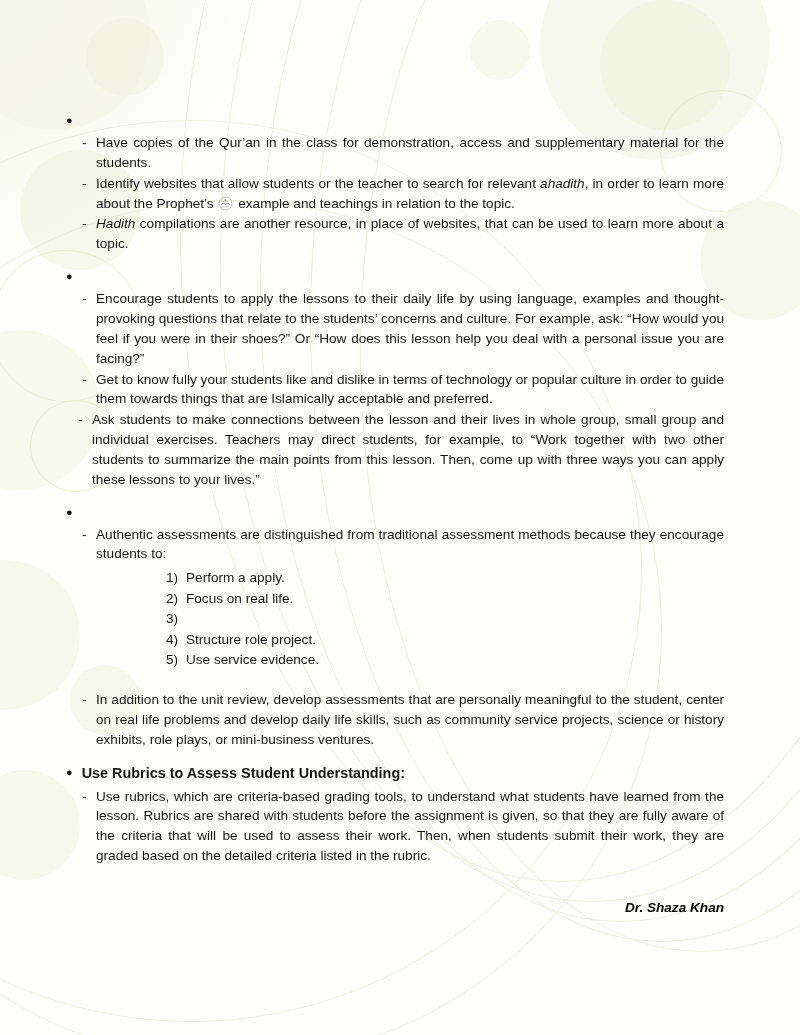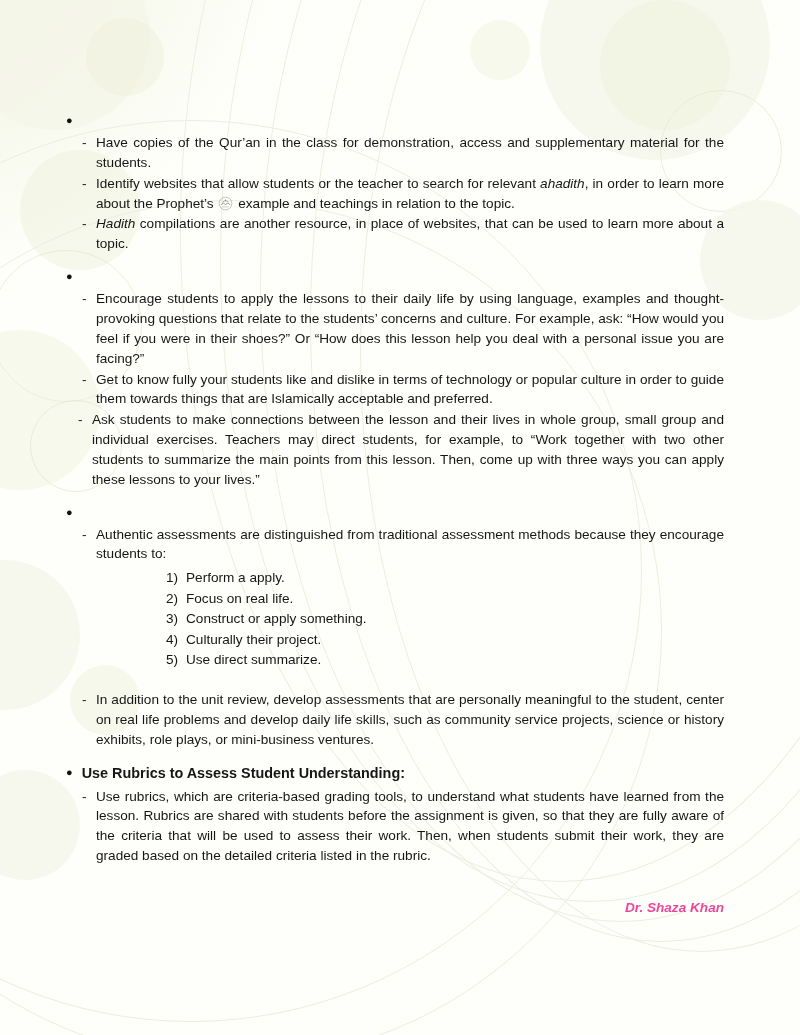--- a/index.html
+++ b/index.html
@@ -154,21 +154,21 @@
 
   .signature {
     position: absolute;
     left: 66px;
     top: 900px;
     width: 658px;
     text-align: right;
     font-size: 13.6px;
     font-weight: bold;
     font-style: italic;
-    color: #ec4899;
+    color: #000000;
   }
 </style>
 </head>
 <body>
 
 <div id="page">
 
   <div id="bg">
     <div class="corner-fade" style="left:-120px;top:-120px;width:420px;height:420px;"></div>
 
@@ -257,29 +257,28 @@
             <li class="num-item">
               <span class="n">1)</span>
               <span>Perform a apply.</span>
             </li>
             <li class="num-item">
               <span class="n">2)</span>
               <span>Focus on real life.</span>
             </li>
             <li class="num-item">
               <span class="n">3)</span>
-              <span>Construct or apply something.</span>
             </li>
             <li class="num-item">
               <span class="n">4)</span>
-              <span>Culturally their project.</span>
+              <span>Structure role project.</span>
             </li>
             <li class="num-item">
               <span class="n">5)</span>
-              <span>Use direct summarize.</span>
+              <span>Use service evidence.</span>
             </li>
           </ul>
           <div class="gap"></div>
           <ul class="dash-list">
             <li class="dash-item">
               <span class="dash">-</span>
               <span class="txt">In addition to the unit review, develop assessments that are personally meaningful to the student, center on real life problems and develop daily life skills, such as community service projects, science or history exhibits, role plays, or mini-business ventures.</span>
             </li>
           </ul>
         </div>

